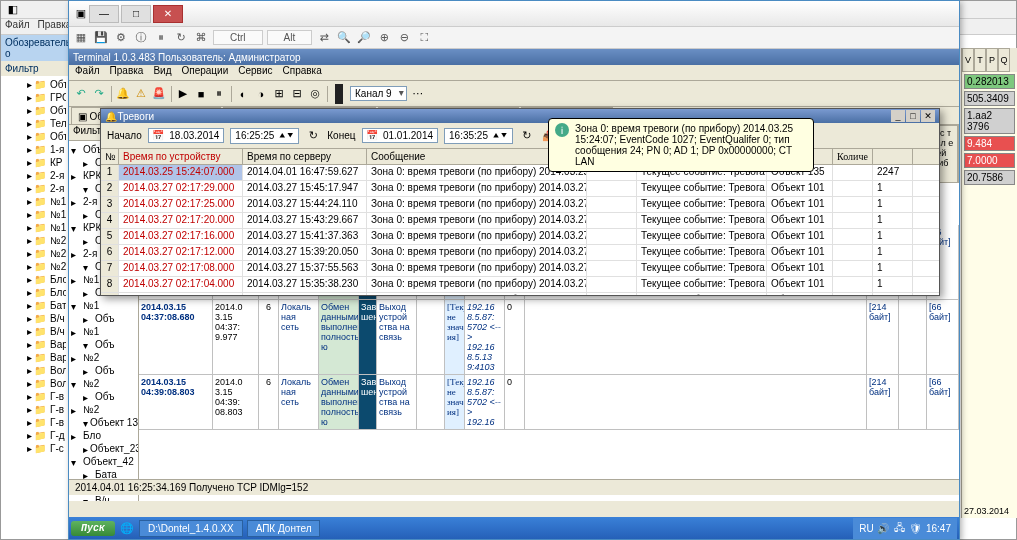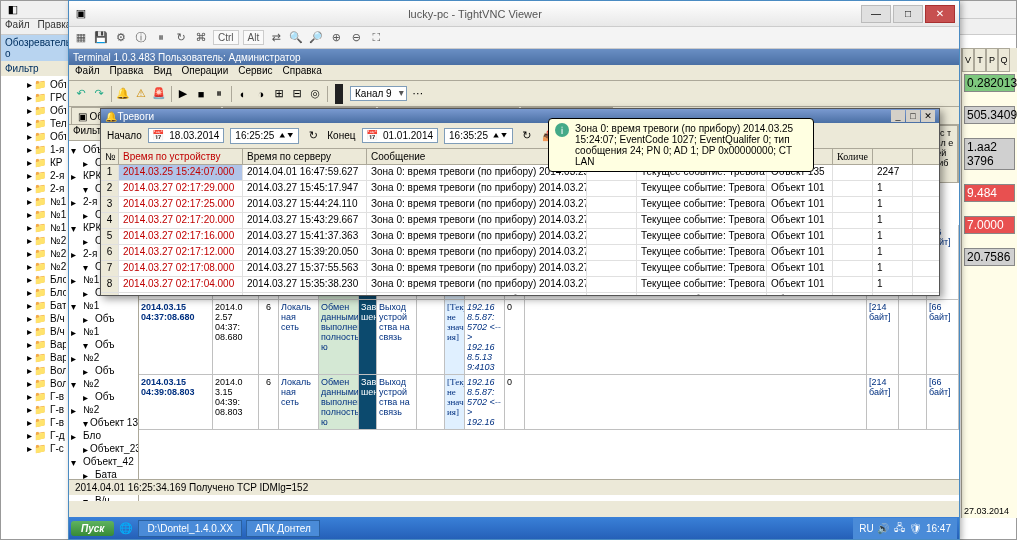--- a/index.html
+++ b/index.html
@@ -11,21 +11,21 @@
 .outer-menubar span { color: #333; }
 
 .vnc-window { position: absolute; left: 68px; top: 0; width: 892px; height: 540px; background: #fff; border: 1px solid #4a8bc2; box-shadow: 2px 2px 6px rgba(0,0,0,0.3); z-index: 5; }
 .vnc-titlebar { height: 26px; background: linear-gradient(#fff,#e8e8e8); display: flex; align-items: center; padding: 0 4px; border-bottom: 1px solid #ccc; }
 .vnc-title { flex: 1; text-align: center; color: #555; font-size: 11px; }
 .win-btns { display: flex; gap: 2px; }
 .win-btn { width: 30px; height: 18px; background: #e0e0e0; border: 1px solid #bbb; display: flex; align-items: center; justify-content: center; font-size: 10px; cursor: pointer; }
 .win-btn.close { background: #c75050; color: #fff; border-color: #a83030; }
 .vnc-toolbar { height: 22px; background: #f4f4f4; border-bottom: 1px solid #ccc; display: flex; align-items: center; gap: 4px; padding: 0 4px; }
 .tb-icon { width: 16px; height: 16px; display: inline-flex; align-items: center; justify-content: center; font-size: 11px; color: #555; }
-.tb-txt { padding: 1px 4px; border: 1px solid #ccc; background: #fafafa; color: #555; }
+.tb-txt { padding: 1px 16px; border: 1px solid #ccc; background: #fafafa; color: #555; }
 
 .inner-app { position: absolute; left: 0; top: 48px; right: 0; bottom: 22px; background: #ece9d8; }
 .inner-titlebar { height: 16px; background: linear-gradient(#6a8fc4,#4a6fa4); color: #fff; padding: 0 4px; display: flex; align-items: center; }
 .inner-menubar { height: 16px; background: #ece9d8; display: flex; gap: 10px; padding: 0 6px; border-bottom: 1px solid #aca899; }
 .inner-menubar span { color: #000; }
 .inner-toolbar { height: 26px; background: #ece9d8; border-bottom: 1px solid #aca899; display: flex; align-items: center; gap: 3px; padding: 0 4px; }
 .inner-toolbar .grp { display: flex; gap: 2px; border-right: 1px solid #aca899; padding-right: 4px; }
 .ico { width: 16px; height: 16px; display: inline-flex; align-items: center; justify-content: center; font-size: 11px; }
 .traffic-light { width: 8px; height: 20px; background: #222; margin: 0 4px; }
 .combo { border: 1px solid #7f9db9; background: #fff; padding: 1px 14px 1px 4px; position: relative; }
@@ -86,28 +86,28 @@
 .ag-c8 { width: 40px; font-family: Liberation Serif, serif; }
 .ag-c9 { width: 40px; }
 
 .tooltip { position: absolute; left: 548px; top: 118px; width: 266px; background: #ffffe1; border: 1px solid #000; padding: 4px 6px 4px 26px; font-size: 10px; z-index: 30; border-radius: 4px; }
 .tooltip::before { content: "ℹ"; position: absolute; left: 6px; top: 4px; width: 14px; height: 14px; background: #4a8; color: #fff; border-radius: 50%; display: flex; align-items: center; justify-content: center; font-size: 10px; }
 
 .right-panel { position: absolute; right: 0; top: 48px; width: 56px; height: 470px; background: #fffde8; border-left: 1px solid #aca899; z-index: 2; }
 .rp-head { display: flex; background: #ece9d8; height: 24px; }
 .rp-head div { width: 12px; font-size: 9px; border: 1px solid #aca899; display: flex; align-items: center; justify-content: center; }
 .rp-stack { padding: 2px; }
-.rp-box { font-size: 12px; padding: 1px 2px; margin-bottom: 14px; border: 1px solid #888; }
+.rp-box { font-size: 10px; padding: 1px 2px; margin-bottom: 2px; border: 1px solid #888; }
 .rp-green { background: #7ec87e; }
 .rp-red { background: #e85050; color: #fff; }
 .rp-gray { background: #d0d0d0; }
 
 .statusbar { position: absolute; left: 0; bottom: 22px; right: 0; height: 16px; background: #ece9d8; border-top: 1px solid #aca899; padding: 0 6px; font-size: 10px; display: flex; align-items: center; }
 .taskbar { position: absolute; left: 0; bottom: 0; right: 0; height: 22px; background: linear-gradient(#3a81d8,#2560b8); display: flex; align-items: center; padding: 0 2px; gap: 4px; }
-.start-btn { background: linear-gradient(#5fb35f,#378a37); color: #fff; padding: 2px 10px; border-radius: 3px; font-weight: bold; font-style: italic; }
+.start-btn { background: linear-gradient(#5fb35f,#378a37); color: #fff; padding: 2px 10px; border-radius: 3px; font-weight: bold; font-style: italic; font-family: Liberation Mono, monospace; }
 .task-item { background: #4a8bd8; color: #fff; padding: 2px 8px; border: 1px solid #2a60a0; }
 .tray { margin-left: auto; background: #4a8bd8; padding: 2px 6px; color: #fff; display: flex; gap: 4px; align-items: center; }
 
 .outer-left { position: absolute; left: 0; top: 34px; width: 68px; height: 480px; background: #fff; border-right: 1px solid #ccc; z-index: 1; }
 .outer-left-head { background: #b8d4f0; padding: 2px 4px; font-size: 10px; color: #003060; }
 .outer-tree { padding: 2px; font-size: 9.5px; }
 .outer-tree div { white-space: nowrap; padding: 1px 0; overflow: hidden; margin-left: 24px; }
 </style>
 </head>
 <body>
@@ -171,21 +171,20 @@
       <div class="rp-box rp-red">9.484</div>
       <div class="rp-box rp-red">7.0000</div>
       <div class="rp-box rp-gray">20.7586</div>
     </div>
   <div style="position:absolute;bottom:2px;left:2px;font-size:9px">27.03.2014</div>
 </div>
 
 <div class="vnc-window">
   <div class="vnc-titlebar">
     <span class="ico">▣</span>
-    <span class="vnc-title">lucky-pc - TightVNC Viewer</span>
     <div class="win-btns">
       <span class="win-btn">—</span>
       <span class="win-btn">□</span>
       <span class="win-btn close">✕</span>
     </div>
   </div>
   <div class="vnc-toolbar">
     <span class="tb-icon">▦</span>
     <span class="tb-icon">💾</span>
     <span class="tb-icon">⚙</span>
@@ -403,21 +402,21 @@
               <div class="grid-cell c-ip">[Текущ не значен ия]</div>
               <div class="grid-cell c-ip2">192.16 8.5.87: 5702 &lt;--&gt; 192.16 8.5.13 9:4102</div>
               <div class="grid-cell c-zero">0</div>
               <div class="grid-cell c-end"></div>
               <div class="grid-cell c-byte">[214 байт]</div>
               <div class="grid-cell c-gap"></div>
               <div class="grid-cell c-byte">[66 байт]</div>
             </div>
             <div class="grid-row">
               <div class="grid-cell c-date">2014.03.15<br>04:37:08.680</div>
-              <div class="grid-cell c-d2">2014.0 2.57 04:37: 08.680</div>
+              <div class="grid-cell c-d2">2014.0 3.15 04:37: 9.977</div>
               <div class="grid-cell c-n">6</div>
               <div class="grid-cell c-t1">Локаль ная сеть</div>
               <div class="grid-cell c-t2">Обмен данными выполнен полность ю</div>
               <div class="grid-cell c-t3">Завер шена</div>
               <div class="grid-cell c-t4">Выход устрой ства на связь</div>
               <div class="grid-cell c-gap"></div>
               <div class="grid-cell c-ip">[Текущ не значен ия]</div>
               <div class="grid-cell c-ip2">192.16 8.5.87: 5702 &lt;--&gt; 192.16 8.5.13 9:4103</div>
               <div class="grid-cell c-zero">0</div>
               <div class="grid-cell c-end"></div>

